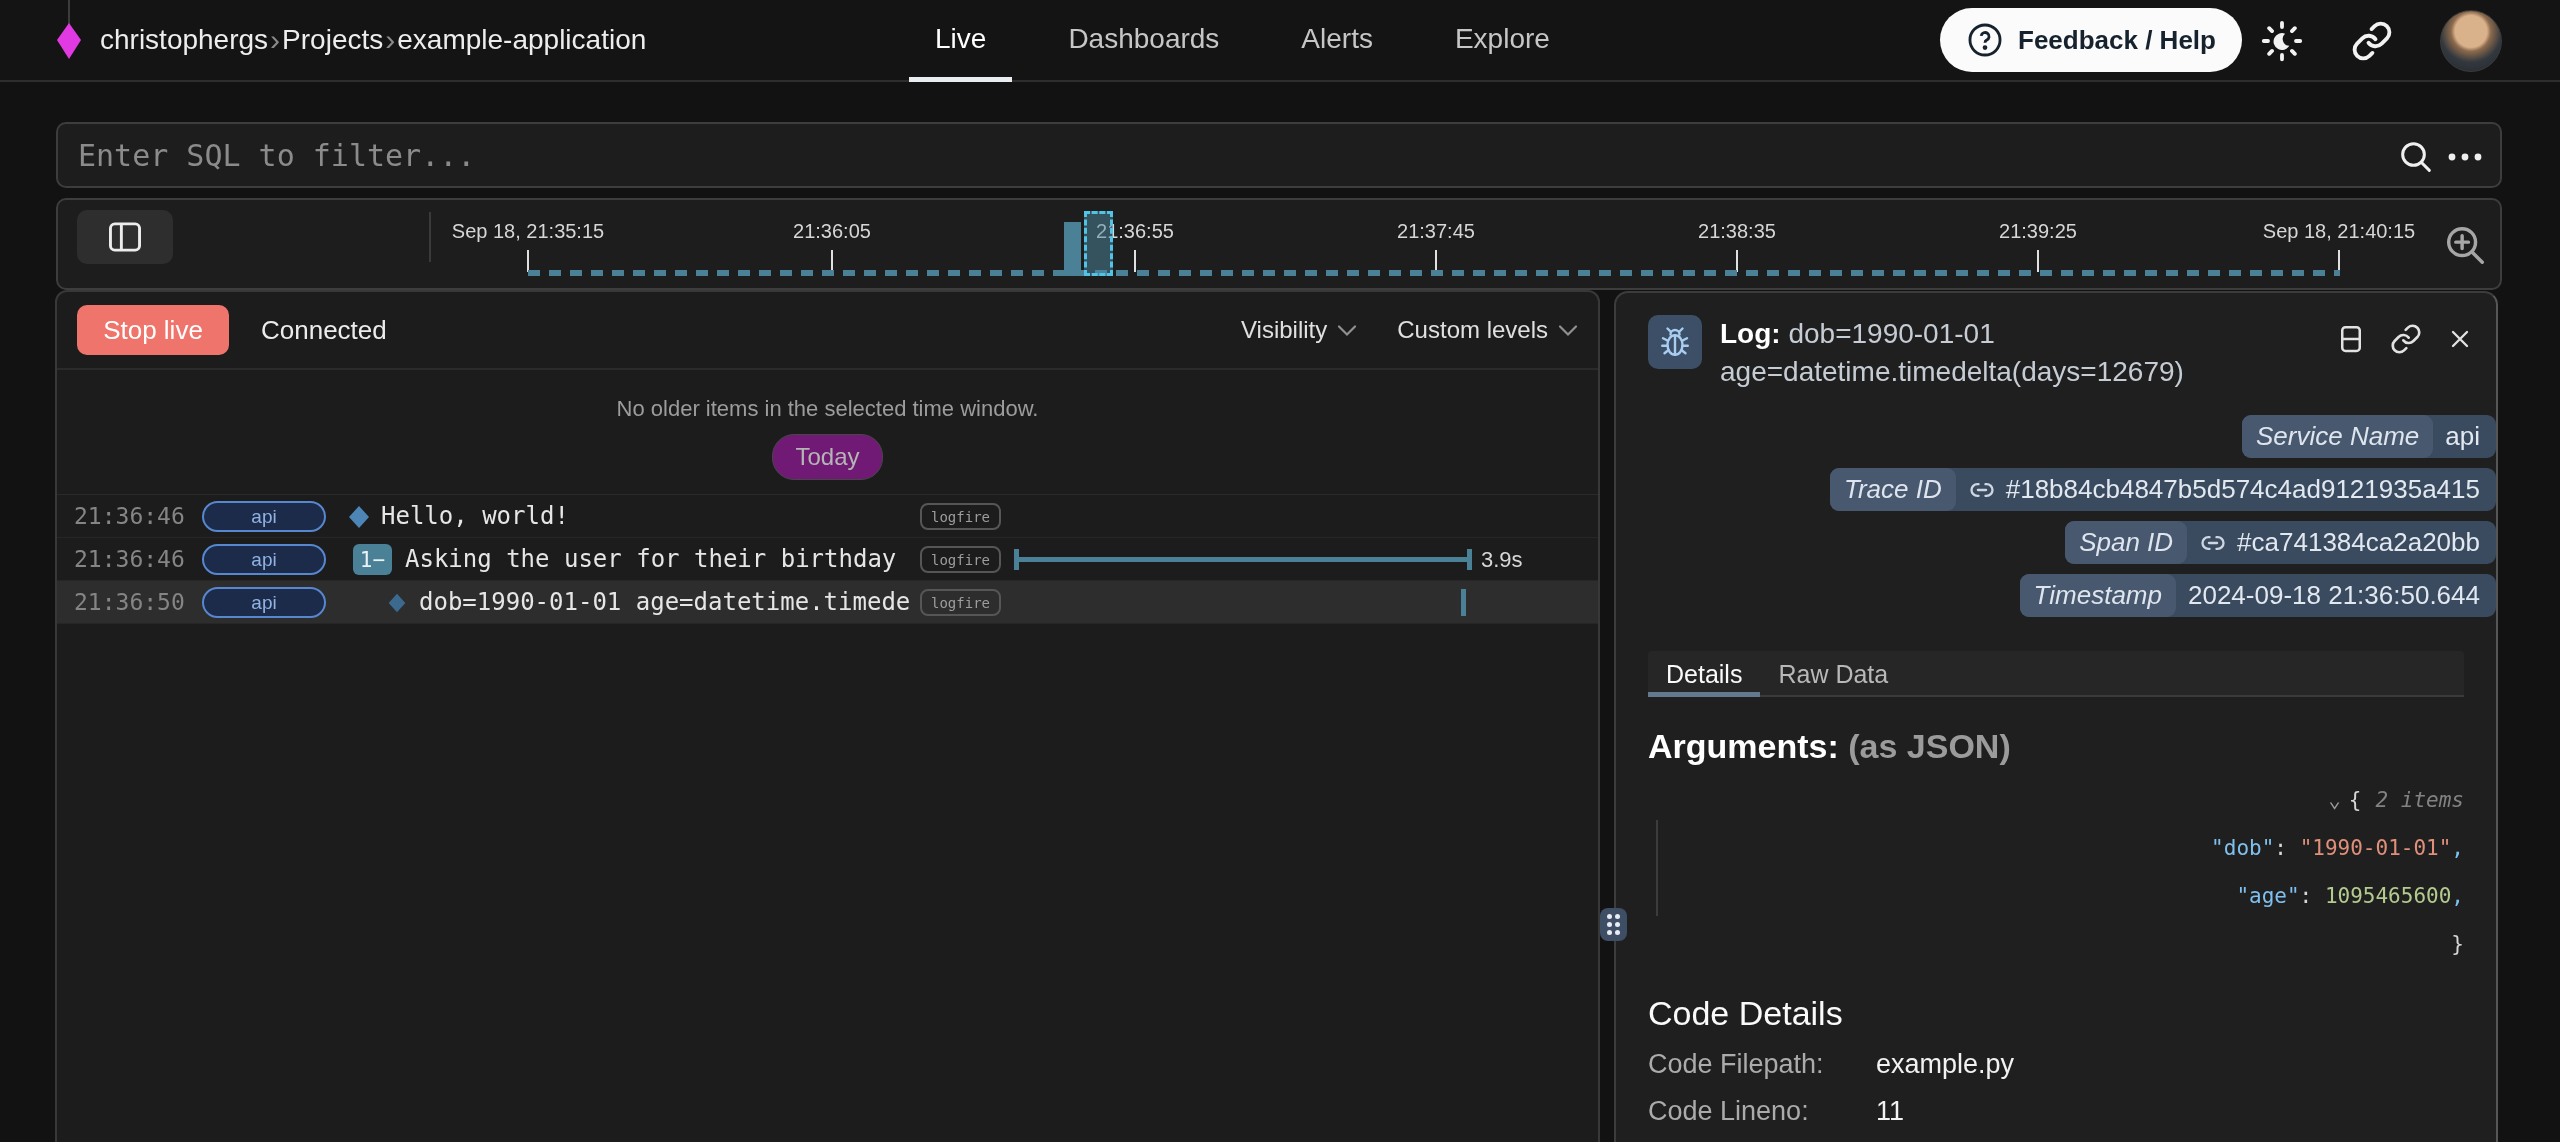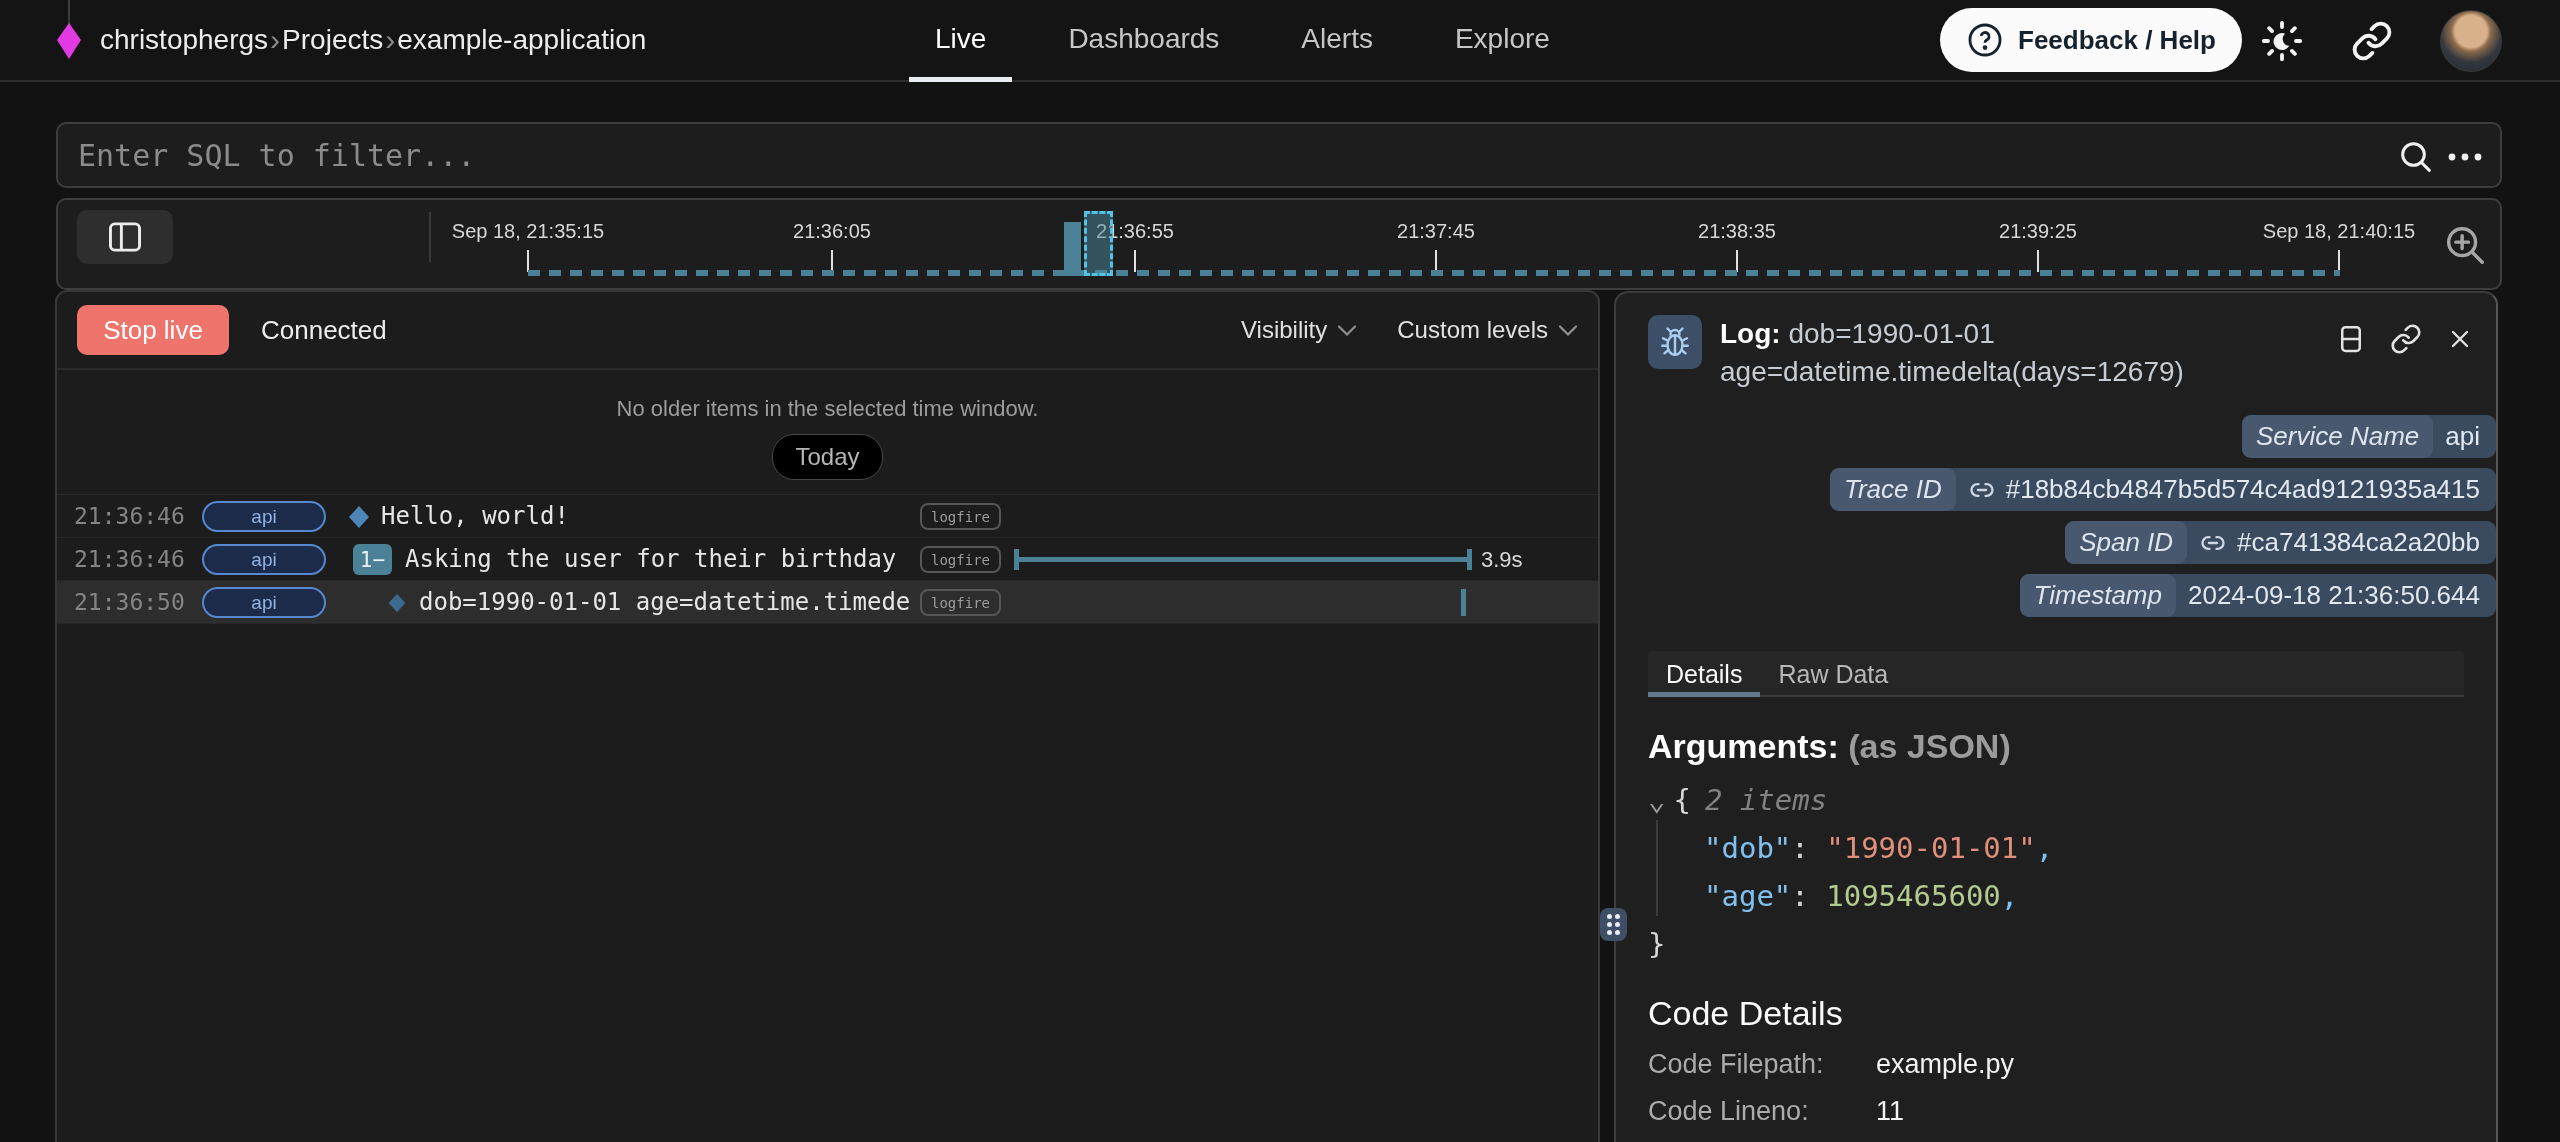--- a/index.html
+++ b/index.html
@@ -43,21 +43,21 @@
   .tl-zoom { position:absolute; right:12px; top:22px; cursor:pointer; }
 
   
   .live-panel { position:absolute; left:55px; top:290px; width:1545px; height:870px; background:#1c1c1c; border:2px solid #383838; border-radius:12px; overflow:hidden; }
   .live-header { height:78px; display:flex; align-items:center; padding:0 20px; border-bottom:2px solid #2b2b2b; }
   .stop-live { width:152px; height:50px; border-radius:10px; background:#ef756c; color:#ffffff; font-size:26px; display:flex; align-items:center; justify-content:center; cursor:pointer; }
   .connected { margin-left:32px; font-size:26px; color:#ececec; }
   .dropdown { display:flex; align-items:center; gap:10px; font-size:24px; color:#e0e0e0; cursor:pointer; }
   .live-notice { text-align:center; }
   .notice-text { margin-top:26px; font-size:22px; color:#9c9c9c; }
-  .today-btn { display:inline-block; margin-top:12px; padding:8px 22px; border-radius:22px; background:#000000; border:1px solid #474747; color:#b5b5b5; font-size:24px; cursor:pointer; }
+  .today-btn { display:inline-block; margin-top:12px; padding:8px 22px; border-radius:22px; background:#701a75; border:1px solid #474747; color:#b5b5b5; font-size:24px; cursor:pointer; }
   .rows { margin-top:14px; border-top:1px solid #2a2a2a; }
   .log-row { position:relative; height:43px; border-bottom:1px solid #262626; cursor:pointer; }
   .log-row.selected { background:#2d2d2d; }
   .row-time { position:absolute; left:17px; top:0; line-height:43px; font-size:23px; color:#858585; }
   .api-pill { position:absolute; left:145px; top:6px; width:124px; height:31px; border:2px solid #5687cf; border-radius:16px; background:#1d2b4a; color:#8fb2e4; font-size:19px; display:flex; align-items:center; justify-content:center; }
   .row-msg { position:absolute; top:0; line-height:43px; font-size:24px; color:#e6e6e6; white-space:nowrap; }
   .logfire-tag { position:absolute; left:863px; top:8px; height:27px; padding:0 9px; border:2px solid #565656; border-radius:8px; color:#9d9d9d; font-size:14px; display:flex; align-items:center; }
   .count-badge { position:absolute; left:296px; top:6px; width:39px; height:31px; border-radius:6px; background:#4a8197; color:#eaf2f6; font-size:21px; display:flex; align-items:center; justify-content:center; }
   .dur-wrap { position:absolute; left:957px; top:0; width:458px; height:43px; }
   .dur-line { position:absolute; left:0; right:0; top:19px; height:5px; background:#4a8197; }
@@ -81,21 +81,21 @@
   .badges { margin:24px 0 16px 32px; display:flex; flex-direction:column; gap:10px; align-items:flex-end; }
   .badge { display:flex; align-items:center; height:43px; border-radius:9px; background:#3a4a5f; color:#e2e8f0; font-size:26px; padding-right:16px; }
   .badge-label { font-style:italic; padding:0 14px; height:43px; display:flex; align-items:center; background:#47586f; border-radius:9px; margin-right:12px; color:#dfe5ee; }
   .badge .link-ic { margin-right:10px; display:flex; }
   .tabbar { margin:34px 32px 0 32px; height:46px; background:#262626; border-bottom:2px solid #3a3a3a; border-radius:4px 4px 0 0; display:flex; }
   .dtab { position:relative; padding:0 18px; font-size:25px; line-height:46px; color:#b8b8b8; cursor:pointer; }
   .dtab.active { color:#fafafa; }
   .dtab.active::after { content:""; position:absolute; left:0; right:0; bottom:-2px; height:5px; background:#64788e; }
   .args-heading { margin:30px 32px 0; font-size:34px; font-weight:bold; color:#ffffff; }
   .args-heading span { color:#9b9b9b; }
-  .json-block { position:relative; margin:10px 32px 0; font-size:29px; line-height:48px; }
+  .json-block { position:relative; margin:10px 32px 0; font-size:21px; line-height:48px;text-align:right; }
   .json-guide { position:absolute; left:8px; top:44px; height:96px; border-left:2px solid #3c3c3c; }
   .jline { white-space:pre; }
   .jline.indent { padding-left:56px; }
   .j-caret { color:#9a9a9a; margin-right:8px; }
   .j-punct { color:#d6d6d6; }
   .j-meta { color:#828282; font-style:italic; margin-left:14px; }
   .j-key { color:#7fc0ee; }
   .j-str { color:#e0907a; }
   .j-num { color:#b4cb8f; }
   .j-comma { color:#7fc0ee; }

